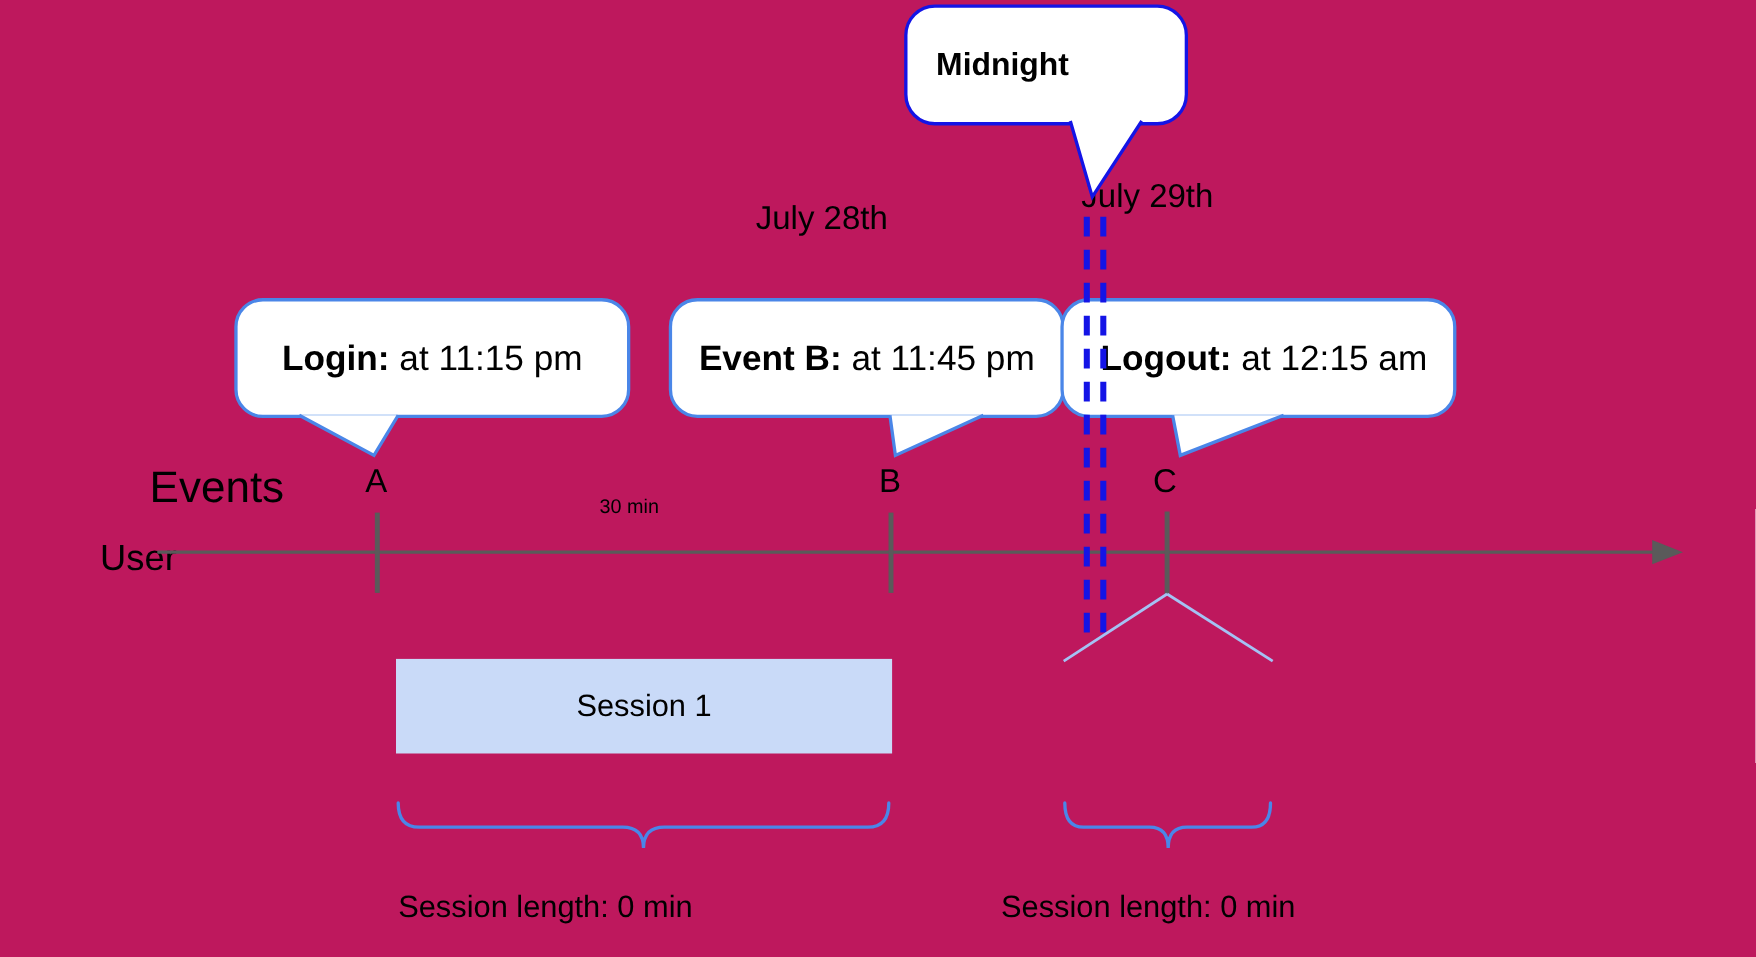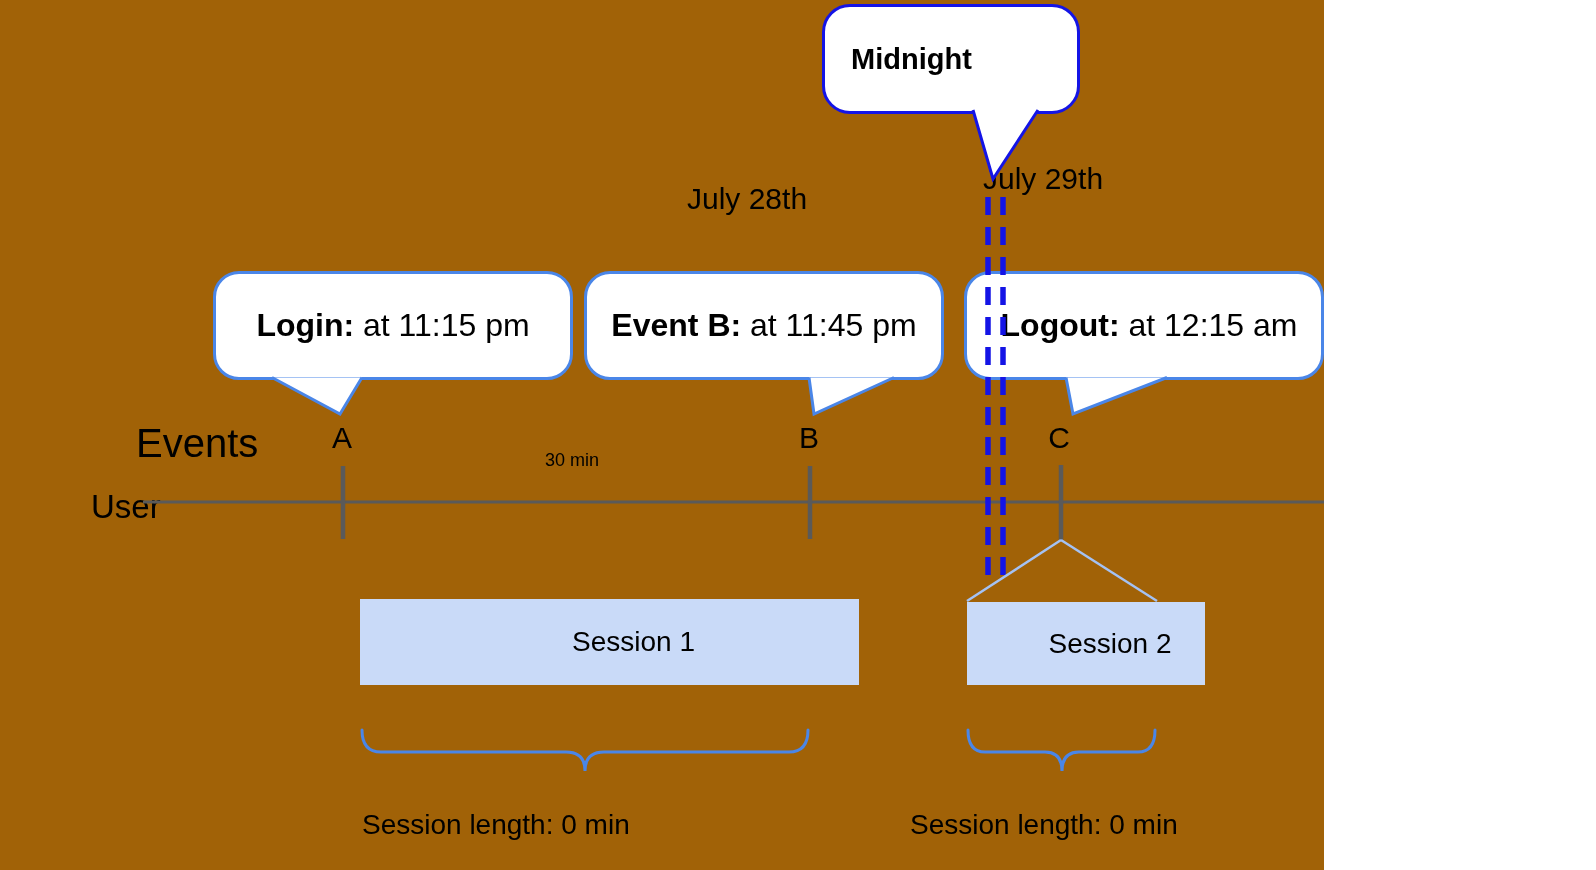--- a/index.html
+++ b/index.html
@@ -1,20 +1,20 @@
 <!DOCTYPE html>
 <html><head>
 <meta charset="utf-8">
 <style>
   html, body { margin: 0; padding: 0; background: #ffffff; }
   .canvas {
     position: relative;
-    width: 1324px;
+    width: 1596px;
     height: 870px;
-    background: #a16207;
+    background: #be185d;
     font-family: "Liberation Sans", "DejaVu Sans", sans-serif;
     color: #000000;
     overflow: hidden;
   }
   .overlay {
     position: absolute;
     left: 0; top: 0;
     width: 1596px; height: 870px;
     pointer-events: none;
     z-index: 2;
@@ -35,21 +35,21 @@
   .bubble-midnight {
     left: 822px; top: 4px; width: 258px; height: 110px;
     border-color: #1414e6;
     border-radius: 28px;
     justify-content: flex-start;
     padding-left: 26px;
     font-size: 29px;
     font-weight: bold;
   }
   .bubble-login  { left: 213px;  top: 271px; width: 360px; height: 109px; }
-  .bubble-eventb { left: 584px;  top: 271px; width: 360px; height: 109px; }
+  .bubble-eventb { left: 608px;  top: 271px; width: 360px; height: 109px; }
   .bubble-logout { left: 964px; top: 271px; width: 360px; height: 109px; padding-left: 10px; }
 
   .txt { position: absolute; z-index: 1; white-space: nowrap; }
   .date-left   { left: 687px; top: 162px; font-size: 30px; margin-top: 20px; }
   .date-right  { left: 983px; top: 162px; font-size: 30px; }
   .events-label{ left: 136px; top: 421px; font-size: 40px; }
   .user-label  { left: 48px;  top: 488px; font-size: 33px; margin-left: 43px; }
   .interval    { left: 545px; top: 450px; font-size: 18px; }
   .letter { position: absolute; top: 421px; width: 60px; text-align: center; font-size: 30px; z-index: 1; }
   .letter-a { left: 312px; }
@@ -57,21 +57,20 @@
   .letter-c { left: 1029px; }
 
   .session {
     position: absolute;
     background: #c9daf8;
     display: flex;
     align-items: center;
     justify-content: center;
     font-size: 28px;
     z-index: 1;
-    padding-left: 48px;
   }
   .session-1 { left: 360px; top: 599px; width: 451px; height: 86px; }
   .session-2 { left: 967px; top: 602px; width: 190px; height: 83px; }
 
   .length-label { position: absolute; top: 809px; font-size: 28px; z-index: 1; white-space: nowrap; }
   .length-1 { left: 362px; }
   .length-2 { left: 910px; }
 </style>
 </head>
 <body>
@@ -101,23 +100,20 @@
   <div class="txt user-label">User</div>
   <div class="txt interval">30 min</div>
 
   <div class="letter letter-a">A</div>
   <div class="letter letter-b">B</div>
   <div class="letter letter-c">C</div>
 
   <div class="session session-1">
     <span>Session 1</span>
   </div>
-  <div class="session session-2">
-    <span>Session 2</span>
-  </div>
 
   <div class="length-label length-1">Session length: 0 min</div>
   <div class="length-label length-2">Session length: 0 min</div>
 
   <svg class="overlay" viewBox="0 0 1596 870">
 
     <line x1="143" y1="502" x2="1506" y2="502" stroke="#5a5a5a" stroke-width="3"></line>
     <polygon points="1502,491 1530,502 1502,513" fill="#5a5a5a"></polygon>
 
     <line x1="343" y1="466" x2="343" y2="539" stroke="#5a5a5a" stroke-width="4.5"></line>

